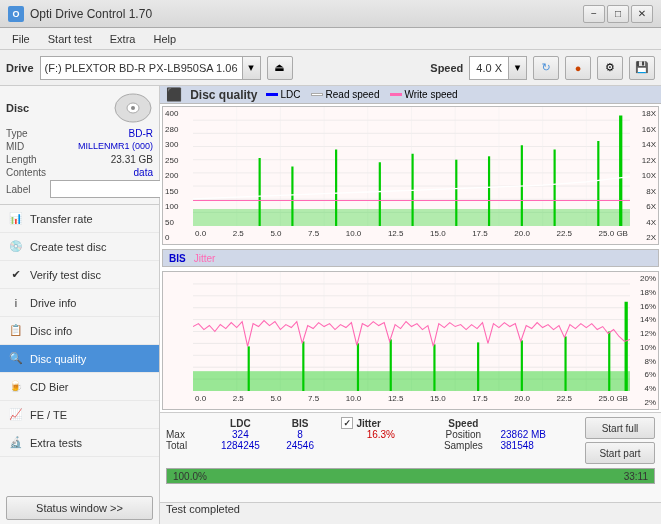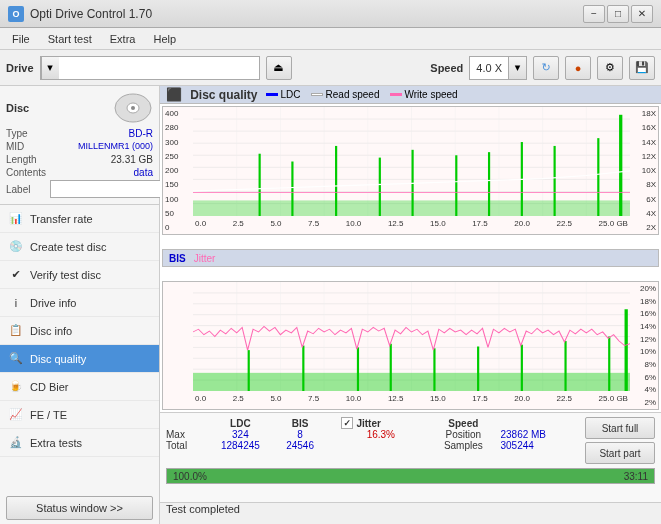--- a/index.html
+++ b/index.html
@@ -95,20 +95,21 @@
 <div class="menubar">
   <div class="menu-item">File</div>
   <div class="menu-item">Start test</div>
   <div class="menu-item">Extra</div>
   <div class="menu-item">Help</div>
 </div>
 
 <div class="toolbar">
   <span class="toolbar-label">Drive</span>
   <div style="display:flex; align-items:center; border: 1px solid #aaa; background: white; height: 24px; min-width: 220px;">
+    <span style="padding: 0 4px; font-size:11px; color:#333;">(F:)  PLEXTOR BD-R   PX-LB950SA 1.06</span>
     <div style="border-left:1px solid #aaa; height:100%; width:18px; background: linear-gradient(to bottom, #f5f5f5, #ddd); display:flex; align-items:center; justify-content:center; cursor:pointer; flex-shrink:0;">▾</div>
   </div>
 
   <div class="toolbar-icon-btn">⏏</div>
   <span style="flex:1;"></span>
   <span class="speed-label">Speed</span>
   <div style="display:flex; align-items:center; border: 1px solid #aaa; background: white; height: 24px;">
     <span style="padding: 0 6px; font-size:11px; color:#333;">4.0 X</span>
     <div style="border-left:1px solid #aaa; height:100%; width:18px; background: linear-gradient(to bottom, #f5f5f5, #ddd); display:flex; align-items:center; justify-content:center; cursor:pointer;">▾</div>
   </div>
@@ -213,21 +214,21 @@
           <div class="legend-dot" style="background:#ffffff; border: 1px solid #aaa;"></div>
           <span>Read speed</span>
         </div>
         <div class="legend-item">
           <div class="legend-dot" style="background:#ff69b4;"></div>
           <span>Write speed</span>
         </div>
       </div>
     </div>
 
-    <div style="flex:1; display:flex; flex-direction:column; padding:2px; gap:14px; overflow:hidden;">
+    <div style="flex:1; display:flex; flex-direction:column; padding:2px; gap:4px; overflow:hidden;">
 
       <div class="chart-panel" style="flex:1;">
 
         <div class="chart-y-label" style="font-size:8px; z-index:2;">
           <span>400</span>
           <span>280</span>
           <span>300</span>
           <span>250</span>
           <span>200</span>
           <span>150</span>
@@ -417,21 +418,21 @@
             </tr>
             <tr>
               <td style="color:#333;">Total</td>
               <td style="color:#0000cc; text-align:center;">1284245</td>
               <td style="color:#0000cc; text-align:center;">24546</td>
               <td></td>
               <td></td>
               <td style="color:#333; text-align:center;">
                 <span>Samples</span>
               </td>
-              <td style="color:#0000cc;">305244</td>
+              <td style="color:#0000cc;">381548</td>
             </tr>
           </tbody>
         </table>
 
         <div style="display:flex; flex-direction:column; gap:3px; flex-shrink:0;">
           <div class="action-btn">Start full</div>
           <div class="action-btn">Start part</div>
         </div>
       </div>
 

